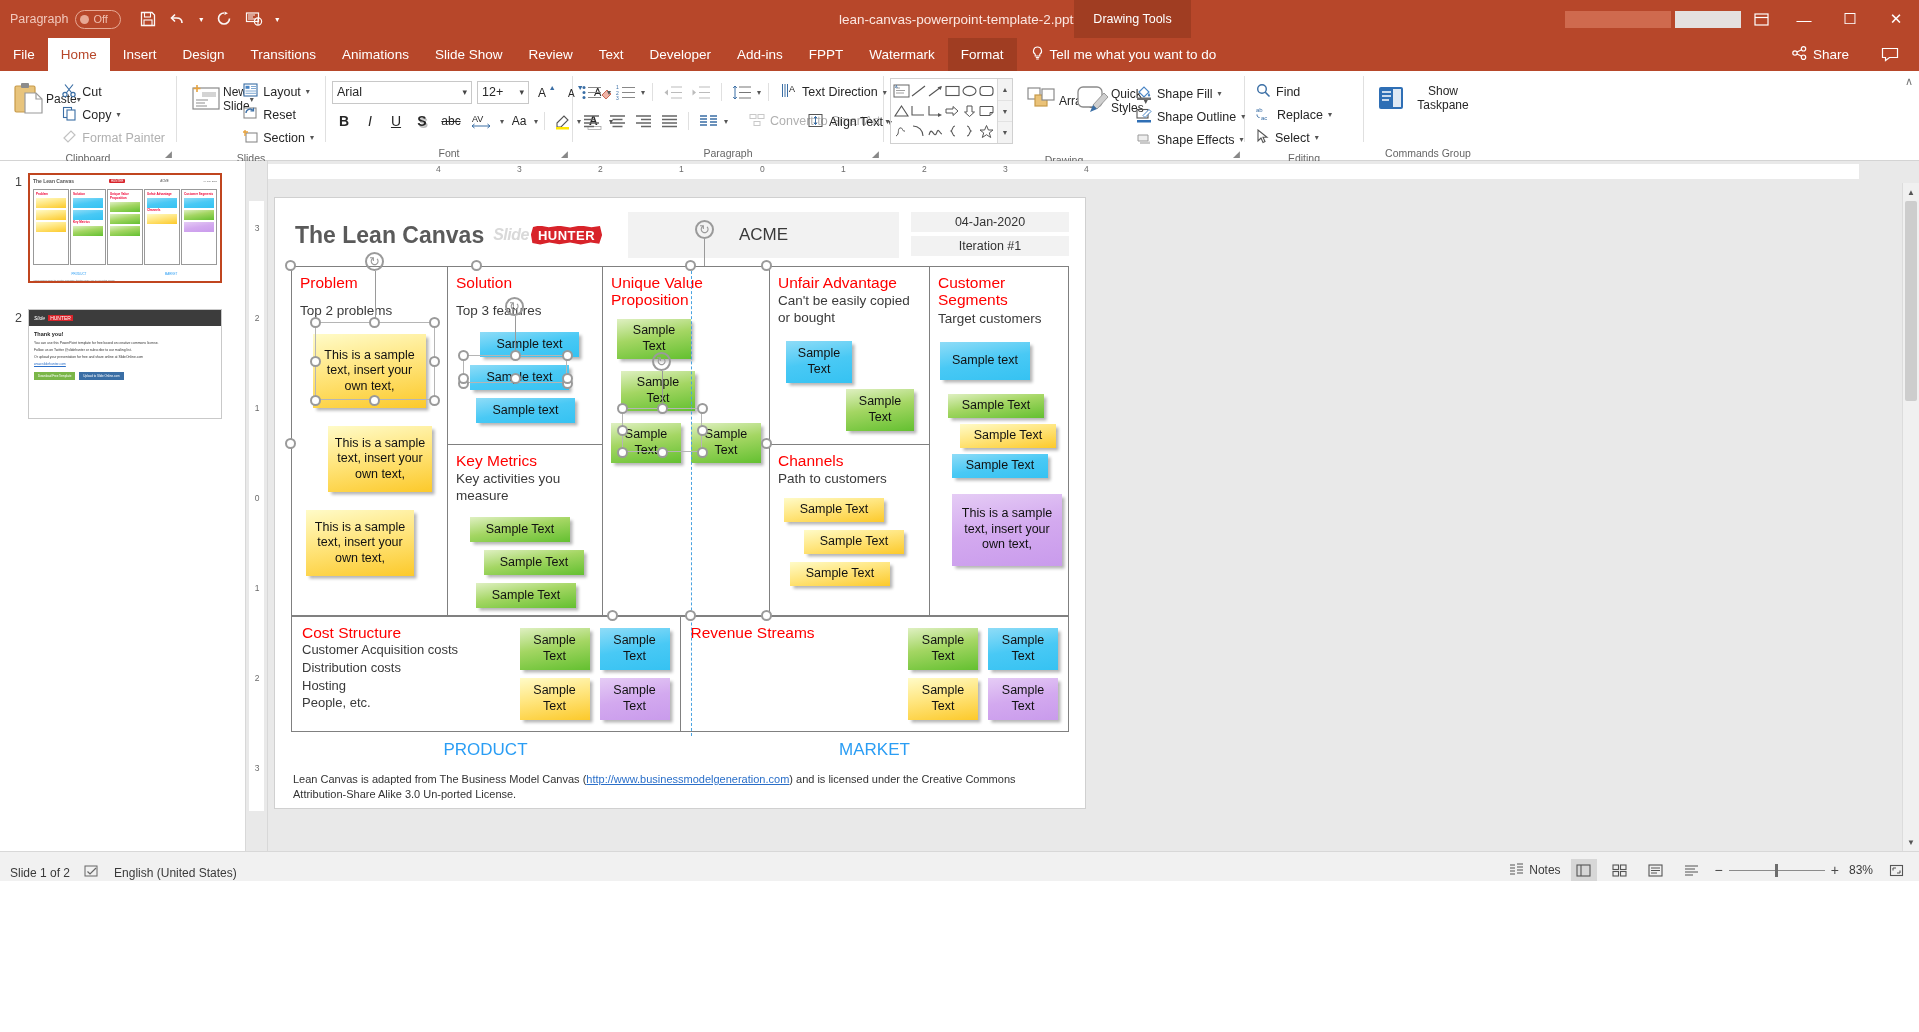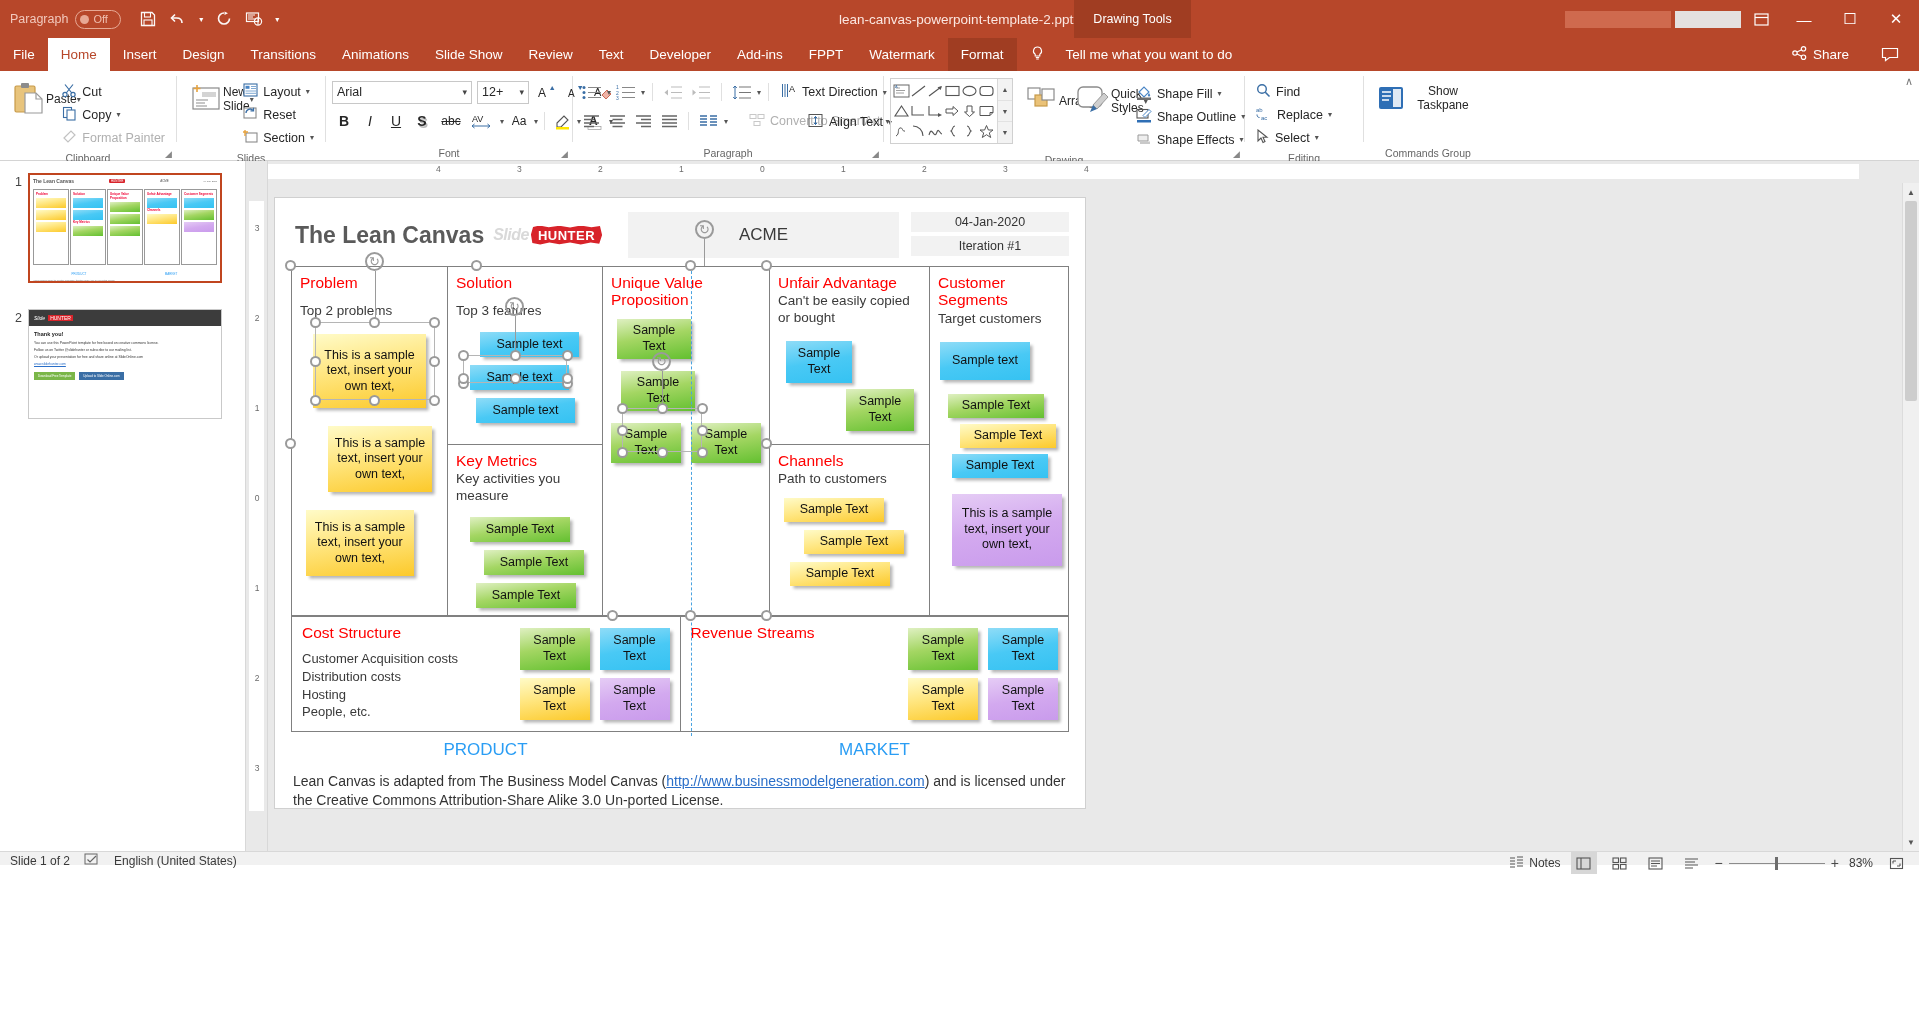--- a/index.html
+++ b/index.html
@@ -52,21 +52,21 @@
     position: relative;
   }
   .tab {
     padding: 0 13px; display:flex; align-items:center; font-size: 13.5px; color:#fff;
     white-space: nowrap;
   }
   .tab.file { background:#b7472a; }
   .tab.active { background:#fff; color:#b7472a; }
   .tab.format { background:#a03d22; color:#fff; }
   .tellme {
-    display:flex; align-items:center; gap:22px; padding-left: 14px;
+    display:flex; align-items:center; gap:6px; padding-left: 14px;
     font-size: 13.5px; color:#fff;
   }
   .tb-share {
     position:absolute; right: 70px; top:0; height: 33px; display:flex; align-items:center; gap:6px;
     font-size: 13.5px; color:#fff;
   }
   .tb-comments { position:absolute; right: 20px; top:0; height:33px; display:flex; align-items:center; }
 
   
   .ribbon {
@@ -219,28 +219,28 @@
   .n-green  { background: linear-gradient(170deg,#dff0c2 0%,#a4d663 45%,#63c030 100%); }
   .n-purple { background: linear-gradient(170deg,#e5ccf5 0%,#d3a9ef 50%,#c99bec 100%); }
 
   .lc-bottom {
     position:absolute; left:0; right:0; top: 404px; height: 116px;
     border: 1.6px solid #808080; display:flex;
   }
   .lc-b { flex:1; position:relative; padding: 7px 10px; display:flex; }
   .lc-b + .lc-b { border-left: 1.6px solid #808080; }
   .bcol-text { flex:1; }
-  .blist { font-size: 13px; color:#3a3a3a; line-height: 1.36; margin-top: 9px; }
+  .blist { font-size: 13px; color:#3a3a3a; line-height: 1.36; }
   .bnotes { display:grid; grid-template-columns: 70px 70px; grid-template-rows: 42px 42px; gap: 8px 10px; align-content:center; }
 
   .pmrow { position:absolute; left:0; right:0; top: 528px; display:flex; }
   .pm { flex:1; text-align:center; font-size: 17px; color:#2a9df4; }
   .lcfoot {
     position:absolute; left: 2px; right: 2px; top: 560px;
-    font-size: 14px; color:#333; line-height: 1.35;
+    font-size: 11px; color:#333; line-height: 1.35;
   }
   .lcfoot a { color:#2a6fc9; }
 
   .dashline {
     position:absolute; left: 400px; top: 54px; width: 0; height: 470px;
     border-left: 1.6px dashed #4aa3e0;
   }
 
   
   .handle {
@@ -259,22 +259,22 @@
   .vscroll {
     position:absolute; right: 0; top: 22px; bottom: 0; width: 17px; background:#f0f0f0;
     border-left:1px solid #dcdcdc;
   }
   .vscroll .thumbbar { position:absolute; left:2px; right:2px; top: 18px; height: 200px; background:#cdcdcd; border-radius: 2px;}
   .vscroll .arrow { height: 18px; display:flex; align-items:center; justify-content:center; font-size:8px; color:#555; }
   .vscroll .arrow.bot { position:absolute; bottom:0; left:0; right:0; }
 
   
   .status {
-    height: 14px; background:#f1f1f1; border-top:1px solid #d8d8d8;
-    display:flex; align-items:flex-start; padding: 0 10px; font-size: 12px; color:#3a3a3a;
+    height: 30px; background:#f1f1f1; border-top:1px solid #d8d8d8;
+    display:flex; align-items:flex-end; padding: 0 10px; font-size: 12px; color:#3a3a3a;
   }
   .status .left { display:flex; align-items:center; gap: 14px; }
   .status .right { margin-left:auto; display:flex; align-items:center; gap: 10px; }
   .vbtn { width: 26px; height: 22px; display:flex; align-items:center; justify-content:center; }
   .vbtn.active { background:#d7d7d7; }
   .zoomslider { display:flex; align-items:center; gap:6px; }
   .ztrack { width: 96px; height:1px; background:#8c8c8c; position:relative; }
   .zknob { position:absolute; left: 46px; top: -6px; width: 3px; height: 13px; background:#6d6d6d; }
   .zsign { font-size: 14px; color:#4a4a4a; }
 </style>

